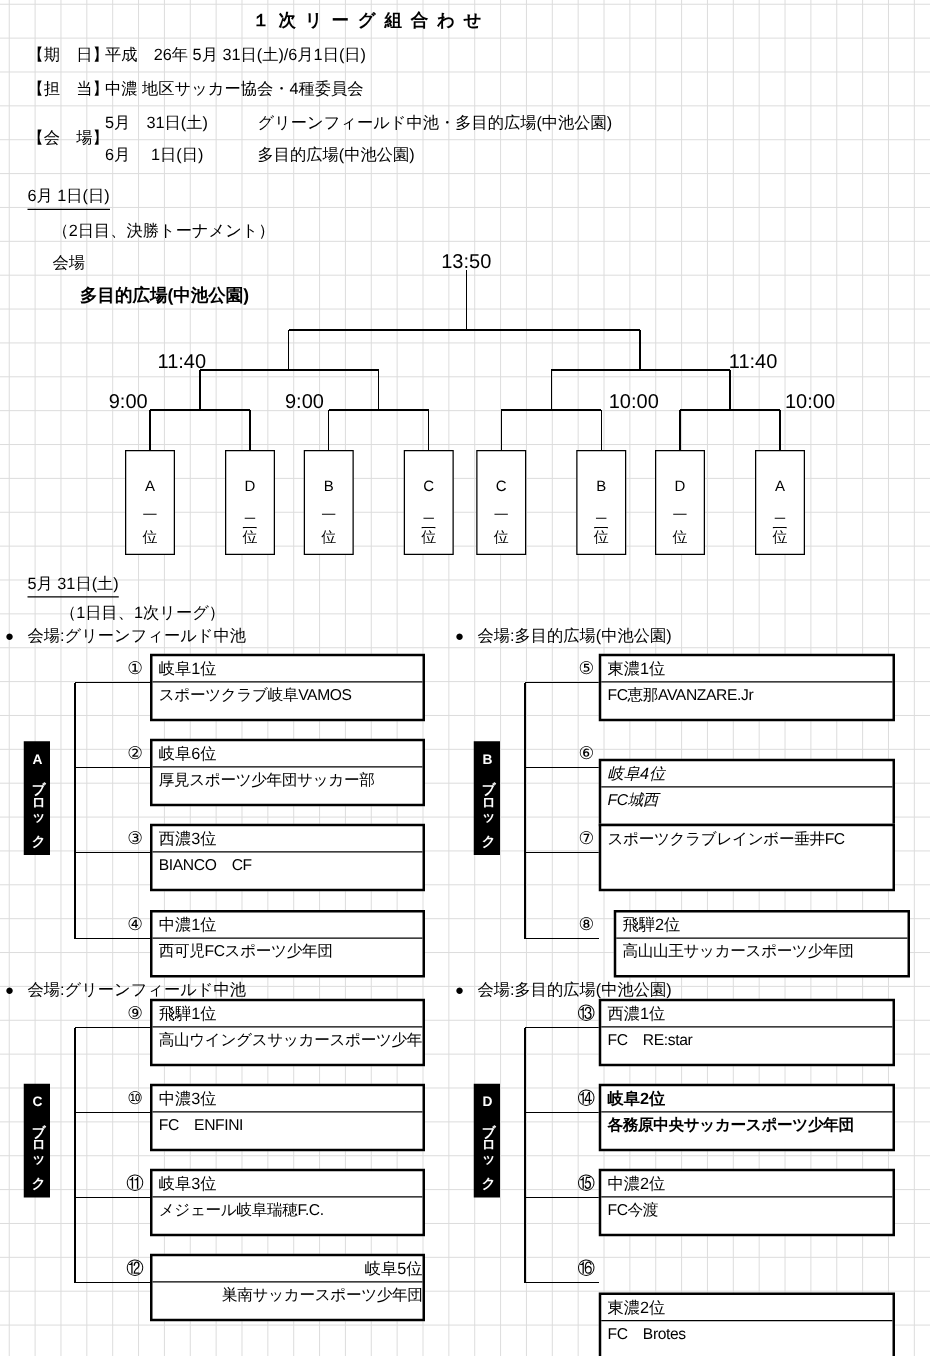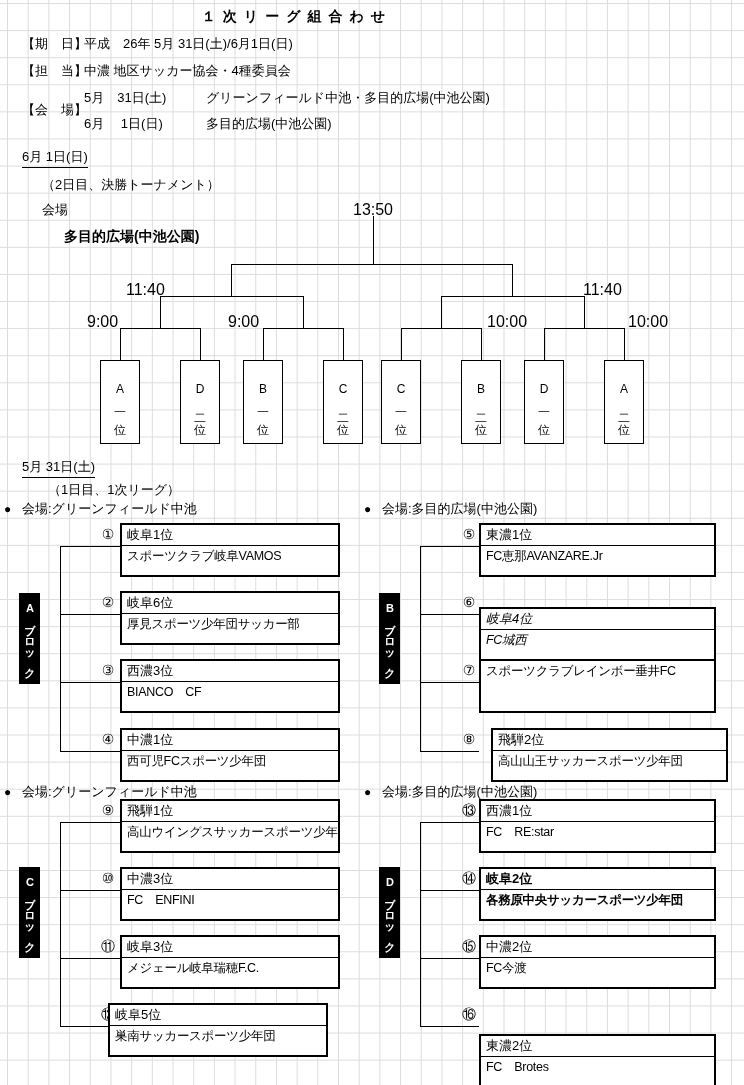--- a/index.html
+++ b/index.html
@@ -205,21 +205,21 @@
   <div class="team-box" style="left:120px; top:867px; width:220px;">
     <div class="rank">中濃3位</div>
     <div class="name">FC　ENFINI</div>
   </div>
   <div class="cnum" style="left:98px; top:938px;">⑪</div>
   <div class="team-box" style="left:120px; top:935px; width:220px;">
     <div class="rank">岐阜3位</div>
     <div class="name">メジェール岐阜瑞穂F.C.</div>
   </div>
   <div class="cnum" style="left:98px; top:1006px;">⑫</div>
-  <div class="team-box" style="left:108px; top:1003px; width:220px;">
+  <div class="team-box" style="left:120px; top:1003px; width:220px;text-align:right;">
     <div class="rank">岐阜5位</div>
     <div class="name">巣南サッカースポーツ少年団</div>
   </div>
 
   <div class="bullet" style="left:364px; top:786px;">●</div>
   <div class="venue-text" style="left:382px; top:784px;">会場:多目的広場(中池公園)</div>
   <div class="block-label" style="left:379px; top:867px;">Dブロック</div>
 
   <div class="cnum" style="left:459px; top:802px;">⑬</div>
   <div class="team-box" style="left:479px; top:799px; width:237px;">

